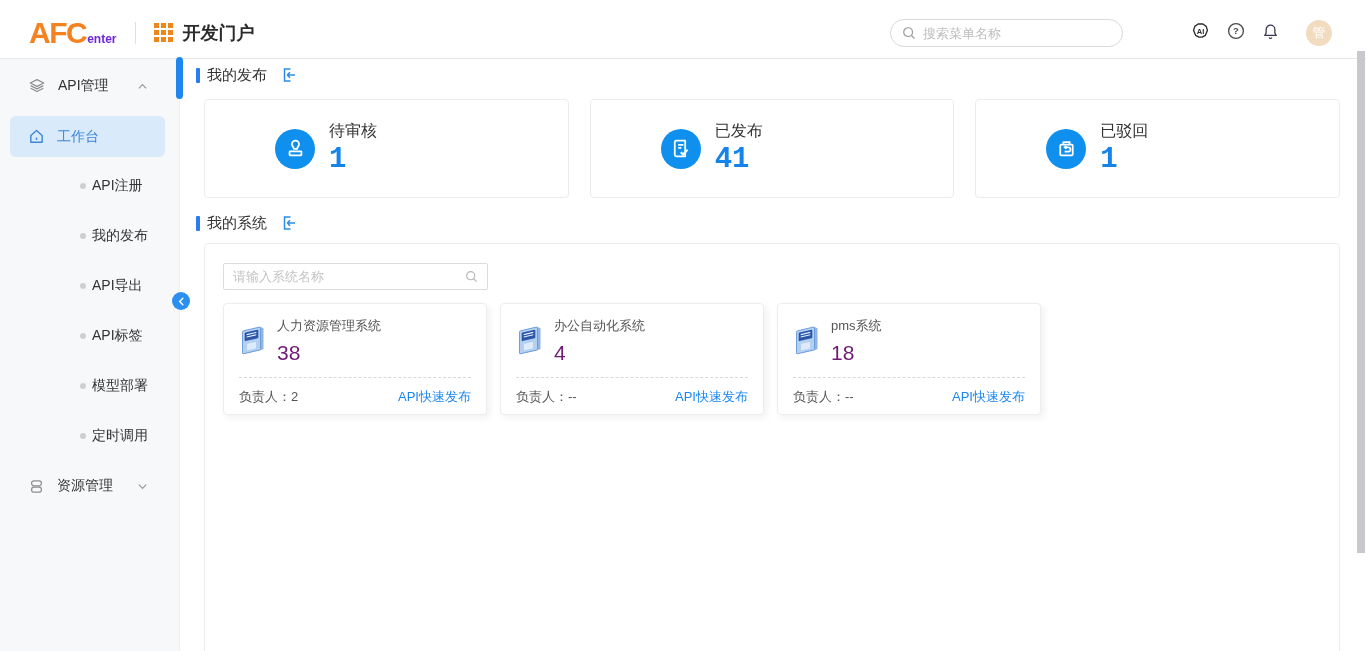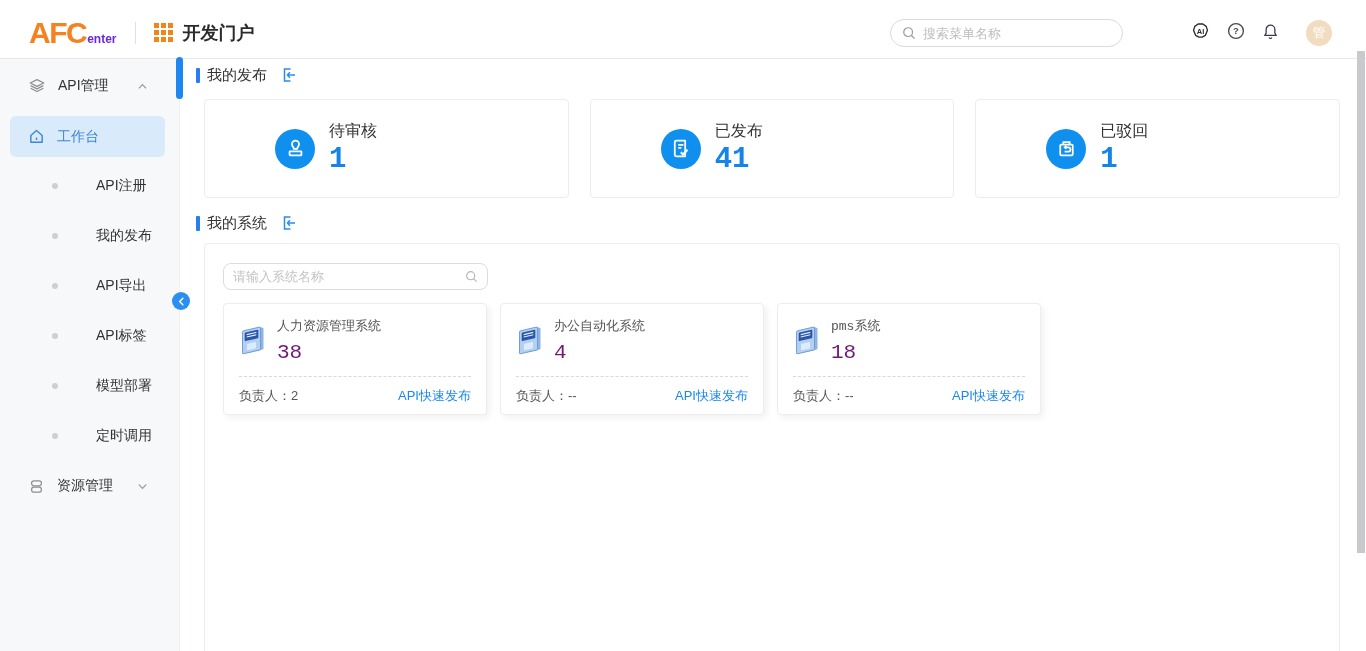--- a/index.html
+++ b/index.html
@@ -25,48 +25,48 @@
     font-size:13px; display:flex; align-items:center; justify-content:center; margin-left:10px; cursor:pointer;}
   
   .sidebar { position:absolute; left:0; top:52px; bottom:0; width:180px; background:#f7f8fa;
     border-right:1px solid #f0f0f0; padding-top:5px;}
   .side-row { height:50px; display:flex; align-items:center; padding-left:28px; font-size:14px;
     color:#333; cursor:pointer; position:relative;}
   .side-row .lbl { margin-left:12px; }
   .side-row.active { height:41px; margin:5px 14px 4px 10px; padding-left:18px; background:#d9eafb;
     border-radius:6px; color:#3e86d6;}
   .side-row .chev { margin-left:auto; margin-right:31px; }
-  .side-sub { height:50px; display:flex; align-items:center; padding-left:52px; font-size:14px;
-    color:#333; cursor:pointer;gap:32px;}
+  .side-sub { height:50px; display:flex; align-items:center; padding-left:80px; font-size:14px;
+    color:#333; cursor:pointer;}
   .side-sub .dot { width:6px; height:6px; border-radius:50%; background:#cfcfcf; margin-right:6px;}
   
   .main { position:absolute; left:180px; top:52px; right:0; bottom:0; background:#fff; padding-top:14px;}
   .sec-head { display:flex; align-items:center; margin-left:16px; height:18px;}
   .sec-mark { width:4px; height:15px; background:#2a7df0; border-radius:1px; margin-right:7px;}
   .sec-title { font-size:15px; color:#333; font-weight:400;}
   .sec-icon { margin-left:14px; cursor:pointer; display:flex;}
   .stat-row { display:flex; gap:21px; margin:15px 26px 0 24px;}
   .stat-card { flex:1; height:99px; background:#fff; border:1px solid #ececec; border-radius:4px;
     display:flex; align-items:center; padding-left:70px;font-family:Liberation Mono, monospace;}
   .stat-icon { width:40px; height:40px; border-radius:50%; background:#0f90ee; flex:none;
     display:flex; align-items:center; justify-content:center;}
   .stat-text { margin-left:14px;}
   .stat-label { font-size:16px; color:#333; line-height:18px;}
   .stat-value { font-size:29px; font-weight:700; color:#1584ea; line-height:30px; margin-top:4px;}
   .sys-head { margin-top:16px;}
   .panel { margin:11px 26px 0 24px; border:1px solid #ececec; border-radius:4px; background:#fff;
     height:600px; padding:19px 18px;}
-  .sys-search { width:265px; height:27px; border:1px solid #dcdcdc; border-radius:8px;
+  .sys-search { width:265px; height:27px; border:1px solid #dcdcdc; border-radius:2px;
     display:flex; align-items:center; padding:0 9px;}
   .sys-search input { border:0; outline:0; flex:1; font-size:13px; color:#333; font-family:inherit;}
   .sys-search input::placeholder { color:#c3c3c3;}
   .sys-row { display:flex; gap:13px; margin-top:13px;}
   .sys-card { width:264px; height:112px; border:1px solid #ededed; border-radius:4px; background:#fff;
     box-shadow:3px 3px 7px rgba(0,0,0,0.06); padding:0 15px;}
-  .sys-top { display:flex; padding-top:13px;font-family:Liberation Mono, monospace;}
+  .sys-top { display:flex; padding-top:13px;}
   .sys-ico { flex:none; margin-top:4px;}
   .sys-info { margin-left:10px;}
   .sys-name { font-size:13px; color:#555;}
   .sys-count { font-size:21px; color:#701a75; margin-top:6px;}
   .sys-div { border-top:1px dashed #d9d9d9; margin-top:12px;}
   .sys-bottom { display:flex; justify-content:space-between; align-items:center; padding-top:10px;}
   .sys-owner { font-size:13px; color:#555;}
   .sys-link { font-size:13px; color:#1b87f0; cursor:pointer; text-decoration:none;}
   
   .blue-bar { position:absolute; left:176px; top:57px; width:7px; height:42px; border-radius:4px;

